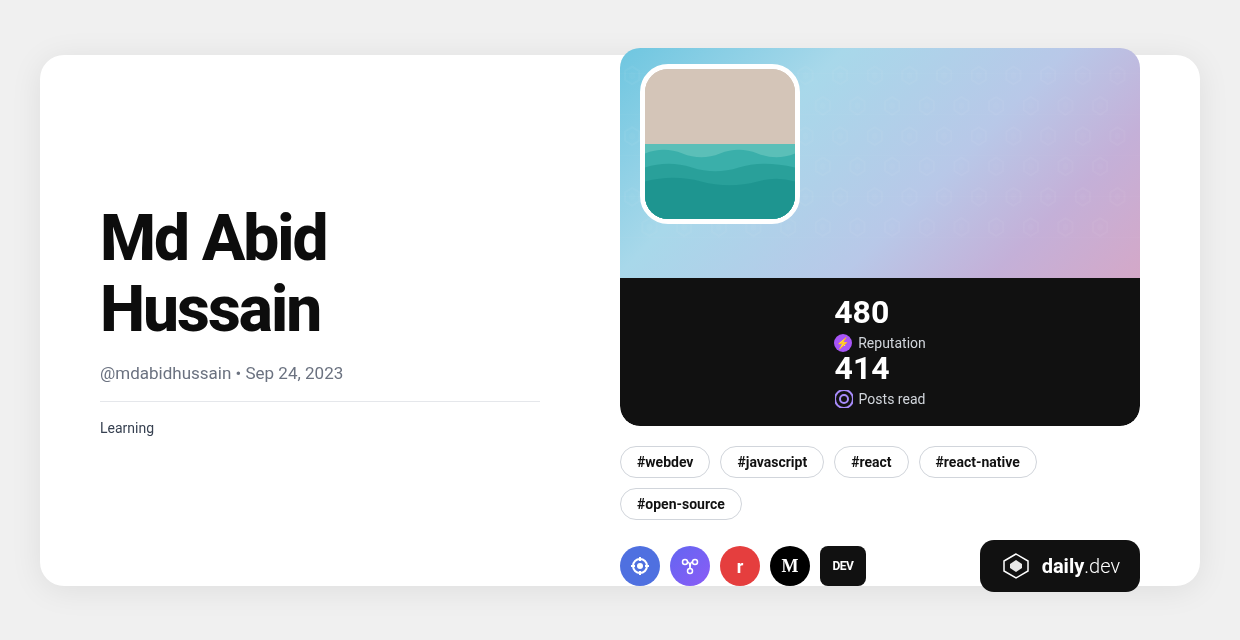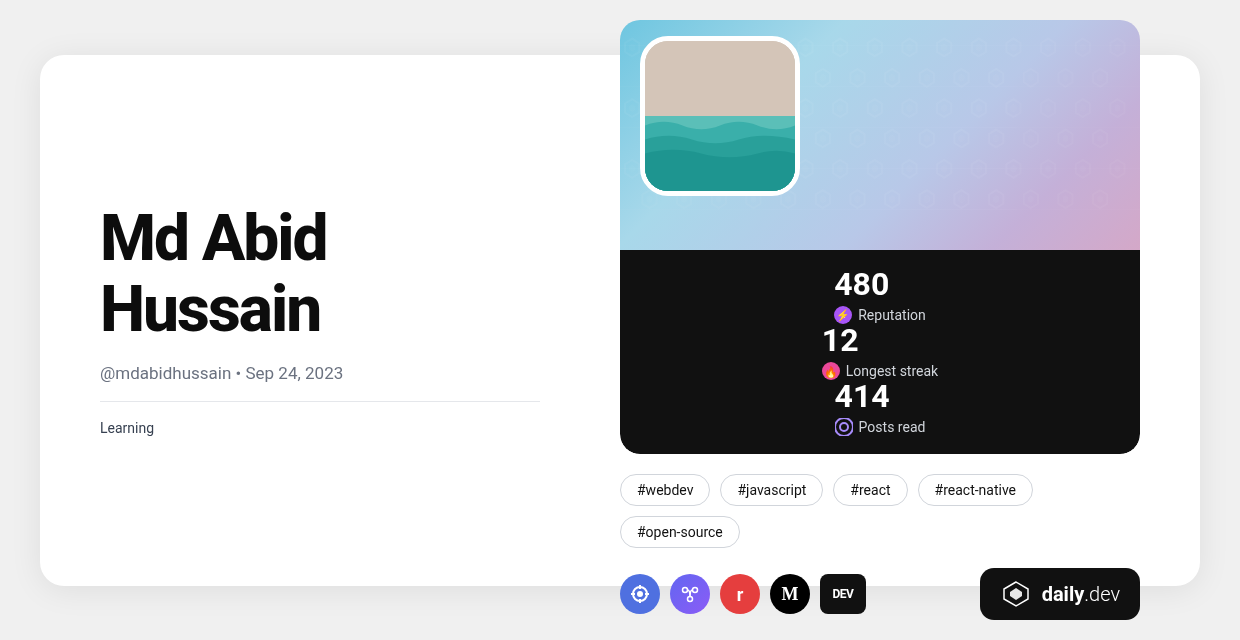--- a/index.html
+++ b/index.html
@@ -174,21 +174,21 @@
       display: flex;
       flex-wrap: wrap;
       gap: 10px;
     }
 
     .tag {
       border: 1.5px solid #d1d5db;
       border-radius: 999px;
       padding: 7px 16px;
       font-size: 14px;
-      font-weight: 400;
+      font-weight: 700;
       color: #111111;
       background: white;
     }
 
     
     .bottom-row {
       display: flex;
       align-items: center;
       justify-content: space-between;
     }
@@ -382,30 +382,20 @@
           <div class="stat-label">
             <svg width="18" height="18" viewBox="0 0 18 18">
               <circle cx="9" cy="9" r="9" fill="#a855f7"></circle>
               <polygon points="9,4 10.5,7.5 14,8 11.5,10.5 12.5,14 9,12 5.5,14 6.5,10.5 4,8 7.5,7.5" fill="white" transform="scale(0.55) translate(8,8)"></polygon>
               <text x="9" y="13" text-anchor="middle" fill="white" font-size="11" font-weight="bold">⚡</text>
             </svg>
             <span>Reputation</span>
           </div>
         </div>
 
-        <div class="stat-item">
-          <div class="stat-number">12</div>
-          <div class="stat-label">
-            <svg width="18" height="18" viewBox="0 0 18 18">
-              <circle cx="9" cy="9" r="9" fill="#ec4899"></circle>
-              <text x="9" y="13.5" text-anchor="middle" fill="white" font-size="11">🔥</text>
-            </svg>
-            <span>Longest streak</span>
-          </div>
-        </div>
 
         <div class="stat-item">
           <div class="stat-number">414</div>
           <div class="stat-label">
             <svg width="18" height="18" viewBox="0 0 18 18">
               <circle cx="9" cy="9" r="9" fill="none" stroke="#a78bfa" stroke-width="2"></circle>
               <circle cx="9" cy="9" r="4" fill="none" stroke="#a78bfa" stroke-width="2"></circle>
             </svg>
             <span>Posts read</span>
           </div>

